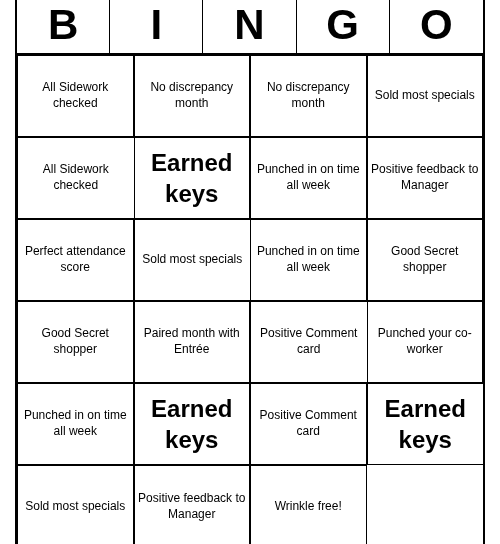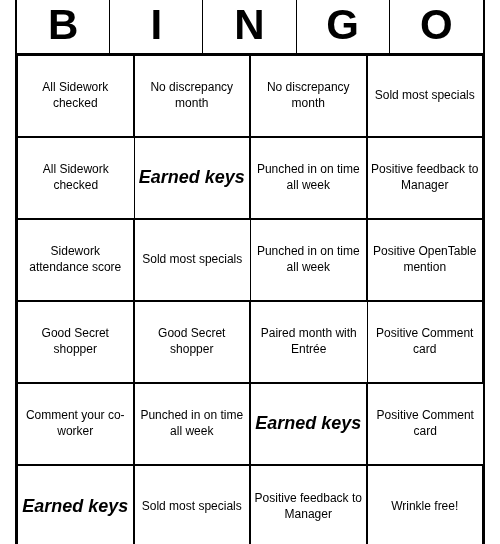--- a/index.html
+++ b/index.html
@@ -62,23 +62,22 @@
 
     .bingo-cell:nth-child(5n) {
       border-right: none;
     }
 
     .bingo-cell:nth-child(n+21) {
       border-bottom: none;
     }
 
     .bingo-cell.large-text {
-      font-size: 18px;
+      font-size: 24px;
       font-weight: bold;
-      font-style: italic;
     }
 
     .bingo-cell.free {
       font-size: 22px;
       font-weight: bold;
     }
   </style>
 </head>
 <body>
 
@@ -92,29 +91,28 @@
     </div>
   <div class="bingo-grid">
   <div class="bingo-cell">All Sidework checked</div>
       <div class="bingo-cell">No discrepancy month</div>
       <div class="bingo-cell">No discrepancy month</div>
       <div class="bingo-cell">Sold most specials</div>
       <div class="bingo-cell">All Sidework checked</div>
       <div class="bingo-cell large-text">Earned keys</div>
       <div class="bingo-cell">Punched in on time all week</div>
       <div class="bingo-cell">Positive feedback to Manager</div>
-      <div class="bingo-cell">Sidework attendance score</div>
+      <div class="bingo-cell">Perfect attendance score</div>
       <div class="bingo-cell">Sold most specials</div>
       <div class="bingo-cell">Punched in on time all week</div>
-      <div class="bingo-cell">Positive OpenTable mention</div>
       <div class="bingo-cell">Good Secret shopper</div>
       <div class="bingo-cell">Good Secret shopper</div>
       <div class="bingo-cell">Paired month with Entrée</div>
       <div class="bingo-cell">Positive Comment card</div>
-      <div class="bingo-cell">Comment your co-worker</div>
+      <div class="bingo-cell">Punched your co-worker</div>
       <div class="bingo-cell">Punched in on time all week</div>
       <div class="bingo-cell large-text">Earned keys</div>
       <div class="bingo-cell">Positive Comment card</div>
       <div class="bingo-cell large-text">Earned keys</div>
       <div class="bingo-cell">Sold most specials</div>
       <div class="bingo-cell">Positive feedback to Manager</div>
       <div class="bingo-cell">Wrinkle free!</div>
     </div>
 </div>
 

